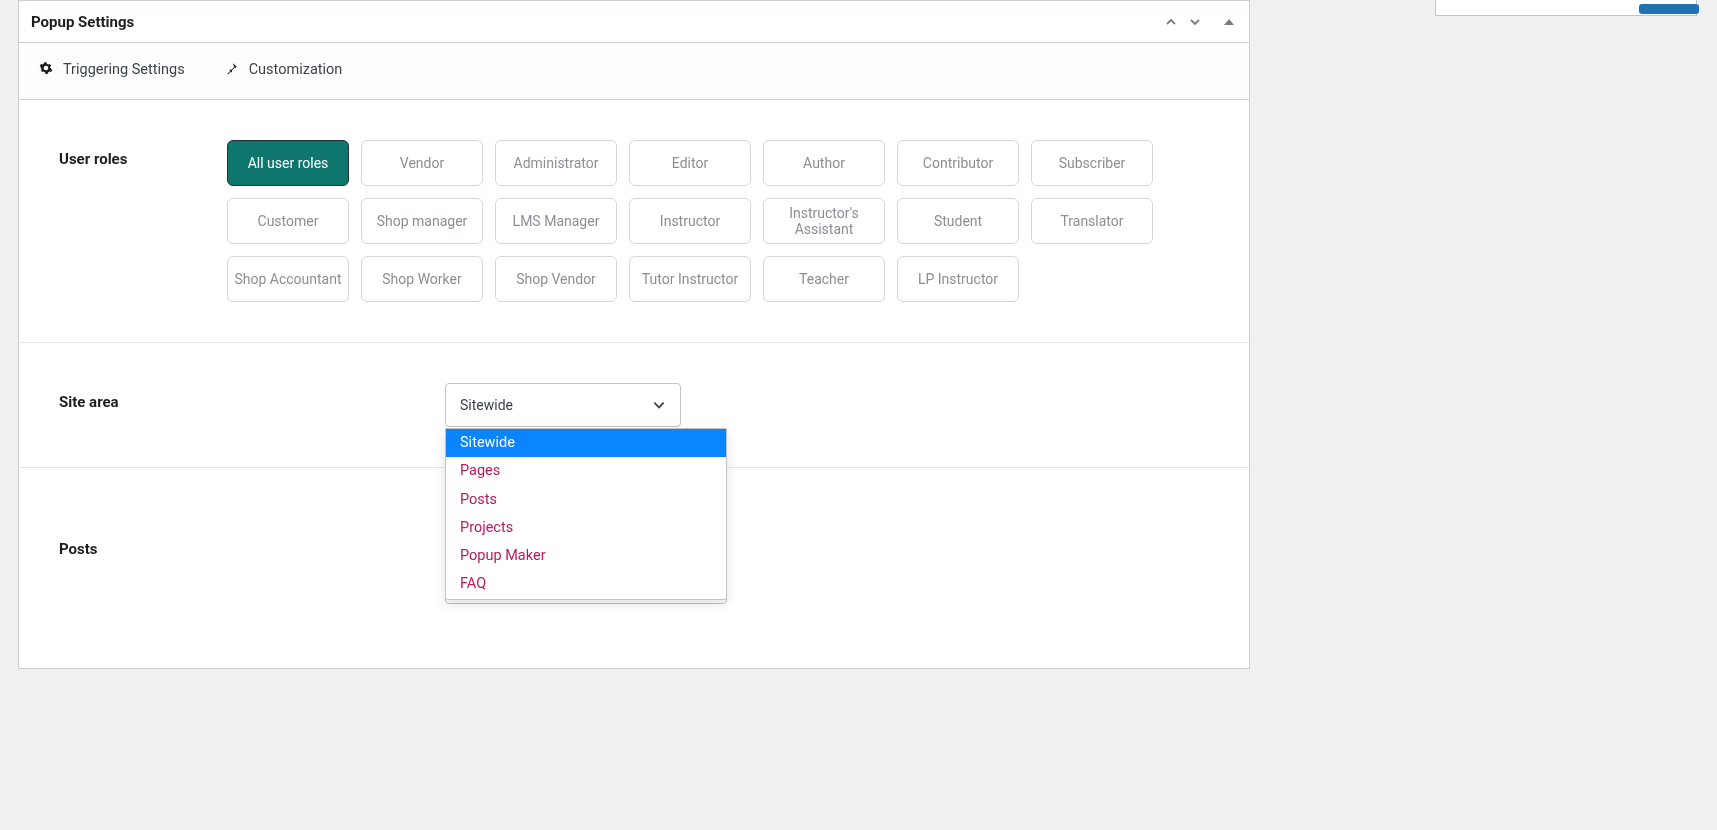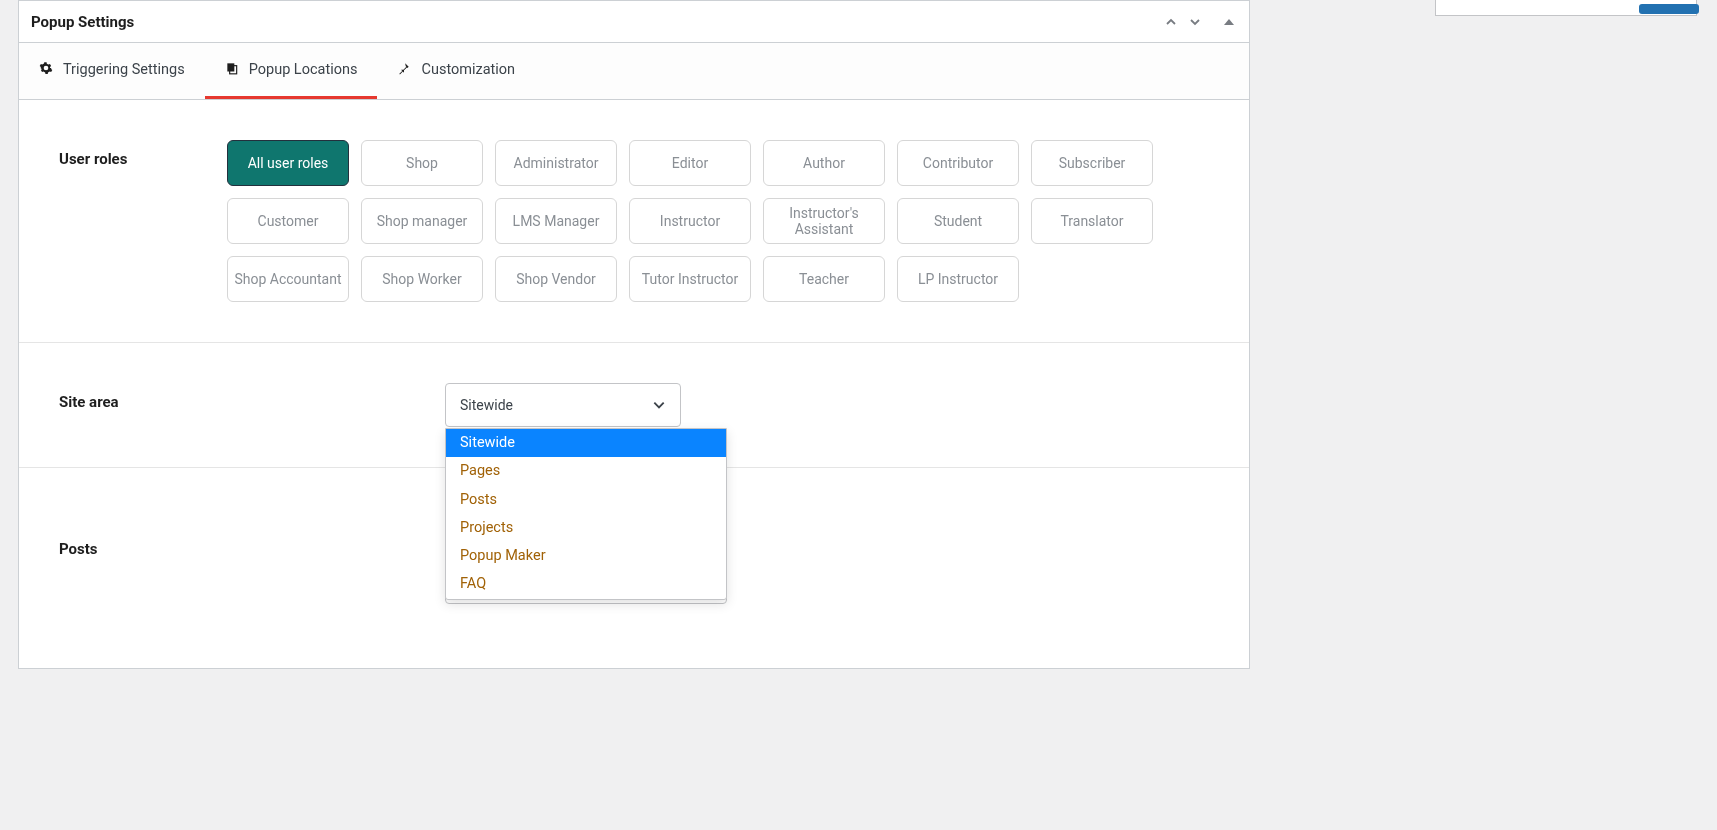--- a/index.html
+++ b/index.html
@@ -157,21 +157,21 @@
       width: 282px;
       border: 1px solid #c3c4c7;
       border-radius: 0 0 3px 3px;
       background: #fff;
       box-shadow: 0 4px 12px rgba(0,0,0,0.12);
       z-index: 10;
       overflow: hidden;
     }
     .dropdown-item {
       padding: 4px 14px;
-      color: #a16207;
+      color: #be185d;
       font-size: 14.5px;
       cursor: pointer;
       line-height: 1.4;
     }
     .dropdown-item.selected {
       background: #0a84ff;
       color: #fff;
     }
     .add-exceptions-label {
       font-weight: 700;
@@ -250,47 +250,38 @@
 
     <div class="tabs">
       <div class="tab">
         <span class="tab-icon">
           <svg width="14" height="14" viewBox="0 0 24 24">
               <path fill="#1e1e1e" d="M12 8a4 4 0 100 8 4 4 0 000-8zm9 4c0 .6-.1 1.2-.2 1.8l2 1.6-2 3.4-2.4-.8c-.9.7-1.9 1.3-3 1.6l-.4 2.5h-4l-.4-2.5c-1.1-.3-2.1-.9-3-1.6l-2.4.8-2-3.4 2-1.6C3.1 13.2 3 12.6 3 12s.1-1.2.2-1.8l-2-1.6 2-3.4 2.4.8c.9-.7 1.9-1.3 3-1.6L9 2h4l.4 2.5c1.1.3 2.1.9 3 1.6l2.4-.8 2 3.4-2 1.6c.1.6.2 1.2.2 1.8z"></path>
             </svg>
         </span>
         <span>Triggering Settings</span>
       </div>
-      <div class="tab active">
-        <span class="tab-icon">
-          <svg width="14" height="14" viewBox="0 0 24 24">
-              <rect x="4" y="4" width="12" height="14" fill="#1e1e1e"></rect>
-              <rect x="8" y="8" width="12" height="14" fill="none" stroke="#1e1e1e" stroke-width="2"></rect>
-            </svg>
-        </span>
-        <span>Popup Locations</span>
-      </div>
       <div class="tab">
         <span class="tab-icon">
           <svg width="14" height="14" viewBox="0 0 24 24">
               <path fill="#1e1e1e" d="M14 4l6 6-2 2-1-1-5 5v4l-2-2-5 5-1-1 5-5-2-2h4l5-5-1-1z"></path>
             </svg>
         </span>
         <span>Customization</span>
       </div>
     </div>
 
     <div class="panel-body">
 
       <div class="section">
         <div class="section-label">User roles</div>
         <div class="section-content">
           <div class="role-grid" id="role-grid">
               <div class="role-chip active">All user roles</div>
-              <div class="role-chip">Shop</div>
+              <div class="role-chip">Vendor</div>
               <div class="role-chip">Administrator</div>
               <div class="role-chip">Editor</div>
               <div class="role-chip">Author</div>
               <div class="role-chip">Contributor</div>
               <div class="role-chip">Subscriber</div>
               <div class="role-chip">Customer</div>
               <div class="role-chip">Shop manager</div>
               <div class="role-chip">LMS Manager</div>
               <div class="role-chip">Instructor</div>
               <div class="role-chip">Instructor's Assistant</div>

